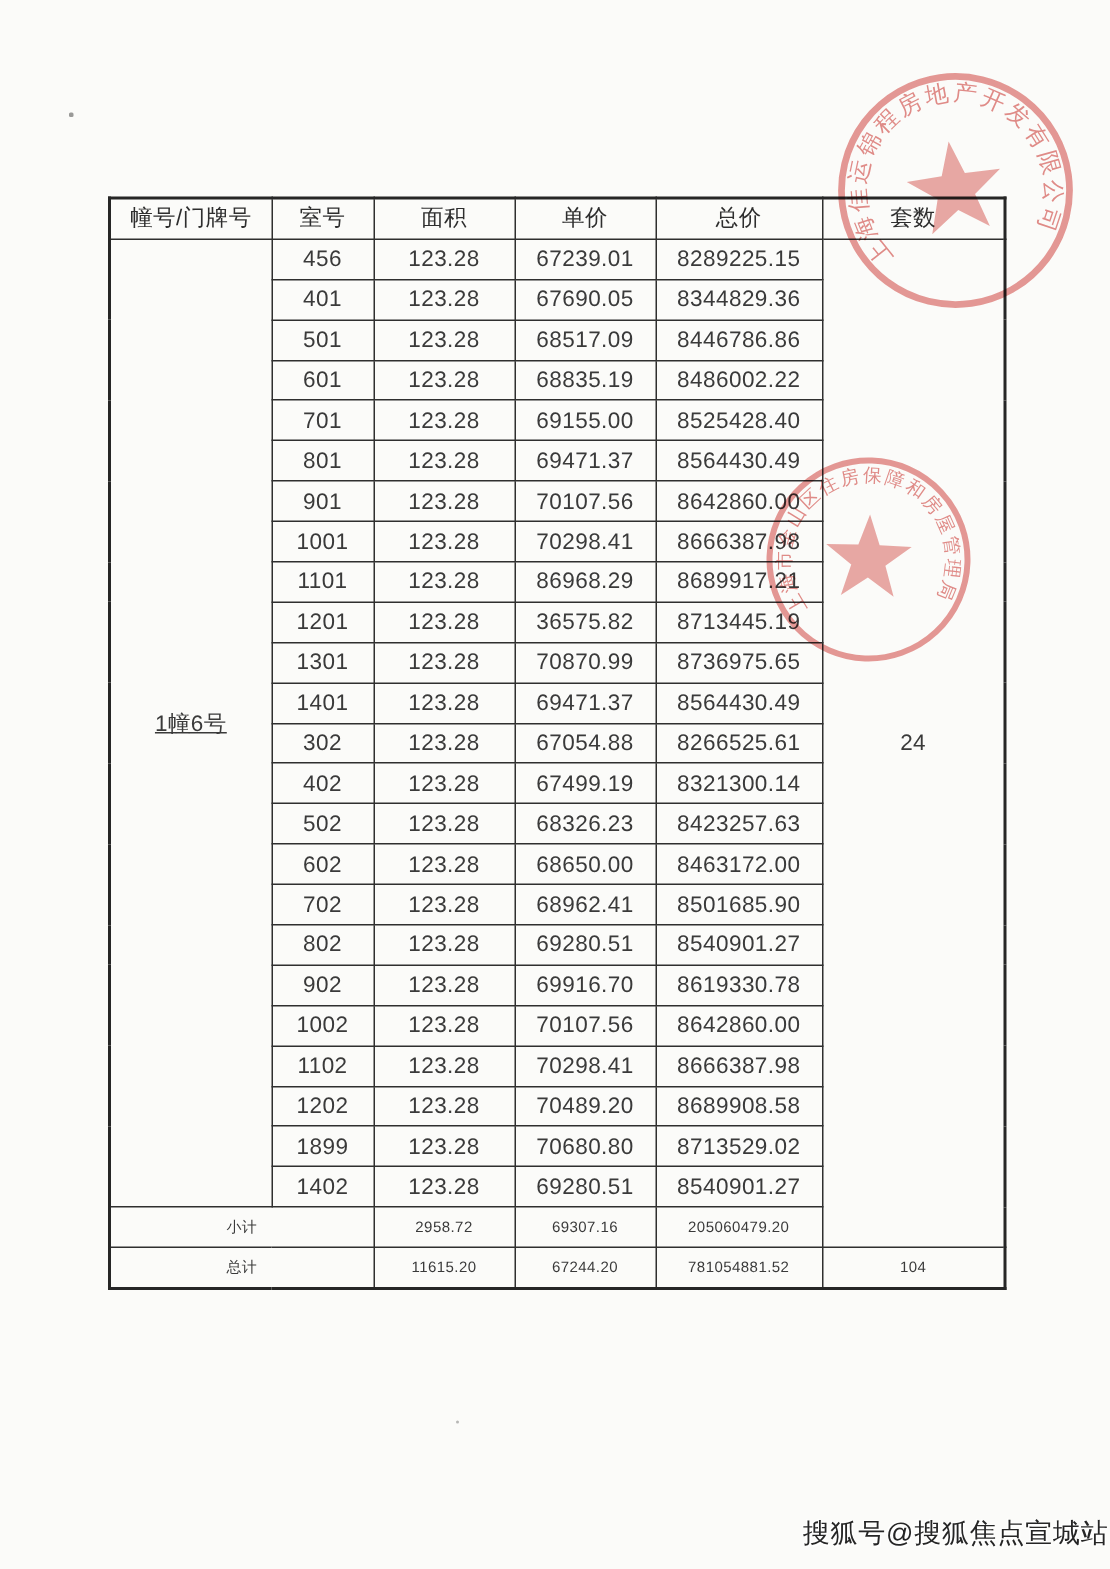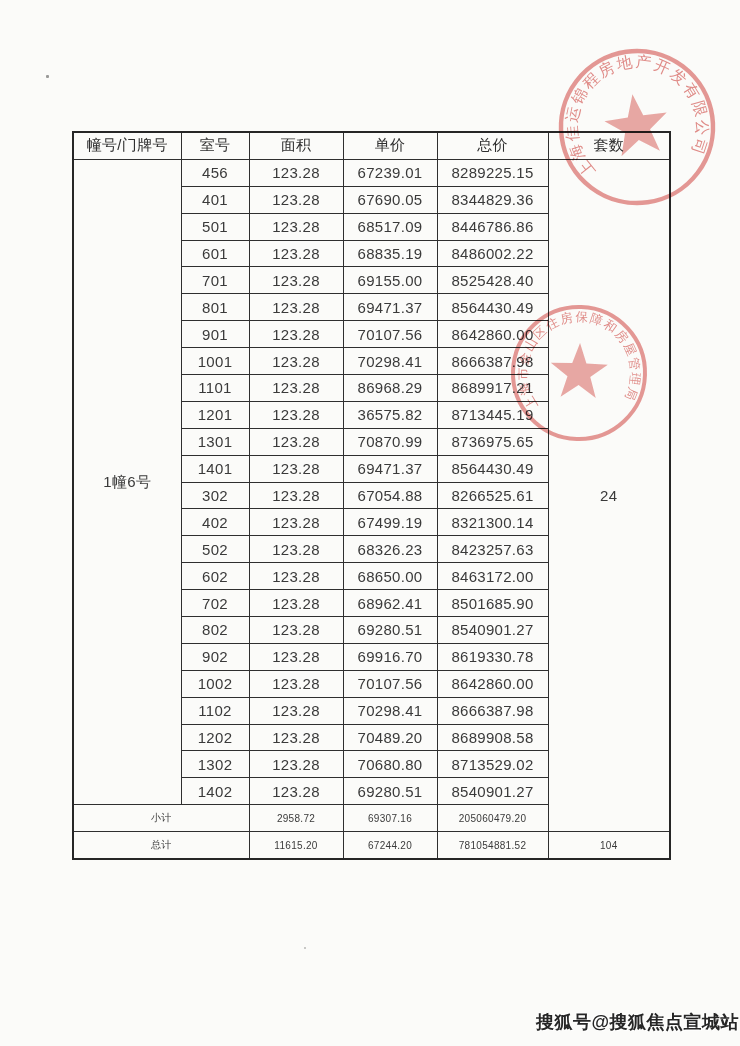--- a/index.html
+++ b/index.html
@@ -20,33 +20,33 @@
   table.price th,table.price td{
     border:1.6px solid #2f2f2f;
     text-align:center;vertical-align:middle;
     height:25.9px;padding:0;
     font-size:15px;color:#3a3a3a;
     font-weight:normal;
     letter-spacing:.3px;
     white-space:nowrap;overflow:hidden;
   }
   table.price thead th{font-size:15px;color:#2e2e2e;}
-  td.building-cell{font-weight:bold;font-size:15px;color:#2d2d2d;}
+  td.building-cell{font-weight:bold;font-size:15px;color:#2d2d2d;text-decoration:underline;}
   td.count-cell{font-size:15px;}
   tr.summary-row td{font-size:10px;}
   
   .stamp{position:absolute;mix-blend-mode:multiply;opacity:.88;pointer-events:none;}
   .stamp--company{left:556px;top:46px;transform:rotate(-8deg);}
   .stamp--authority{left:509px;top:303px;transform:rotate(2deg);}
   .stamp svg{display:block;}
   .stamp text{font-family:"Liberation Sans","DejaVu Sans",sans-serif;}
   
   .watermark{
     position:absolute;top:1010px;right:1px;
-    font-size:18px;font-weight:bold;color:#262626;
+    font-size:18px;font-weight:normal;color:#262626;
     letter-spacing:.5px;white-space:nowrap;
     text-shadow:1px 1px 0 rgba(255,255,255,.85),-1px -1px 0 rgba(255,255,255,.85);
   }
   
   .speck{position:absolute;background:#9a9a98;border-radius:1px;}
   .speck-1{left:46px;top:75px;width:3px;height:3px;}
   .speck-2{left:304px;top:947px;width:2px;height:2px;opacity:.7;}
 </style>
 </head>
 <body>
@@ -201,21 +201,21 @@
           <td>70298.41</td>
           <td>8666387.98</td>
         </tr>
         <tr>
           <td>1202</td>
           <td>123.28</td>
           <td>70489.20</td>
           <td>8689908.58</td>
         </tr>
         <tr>
-          <td>1302</td>
+          <td>1899</td>
           <td>123.28</td>
           <td>70680.80</td>
           <td>8713529.02</td>
         </tr>
         <tr>
           <td>1402</td>
           <td>123.28</td>
           <td>69280.51</td>
           <td>8540901.27</td>
         </tr>

